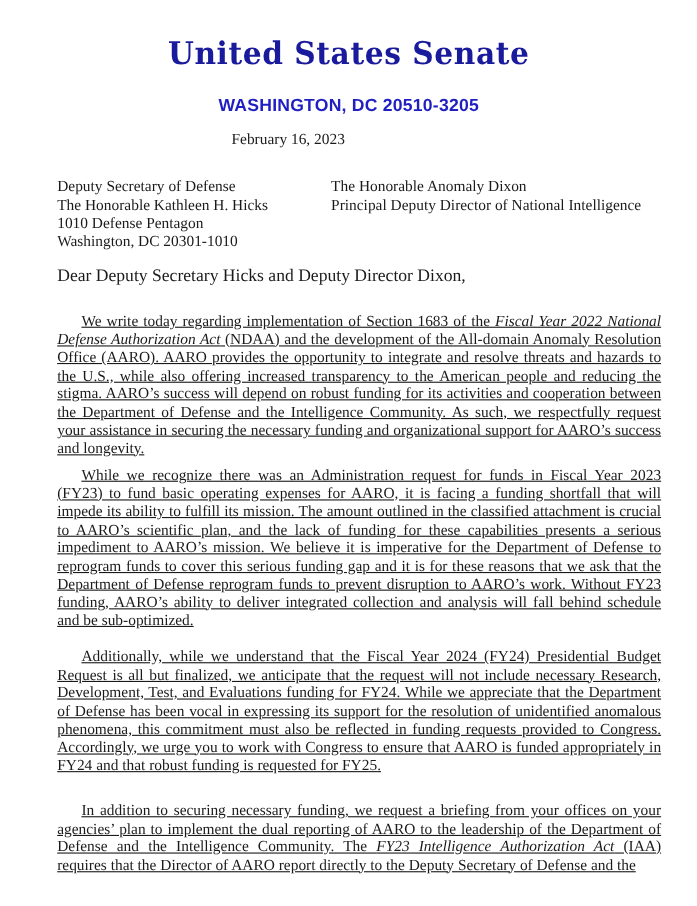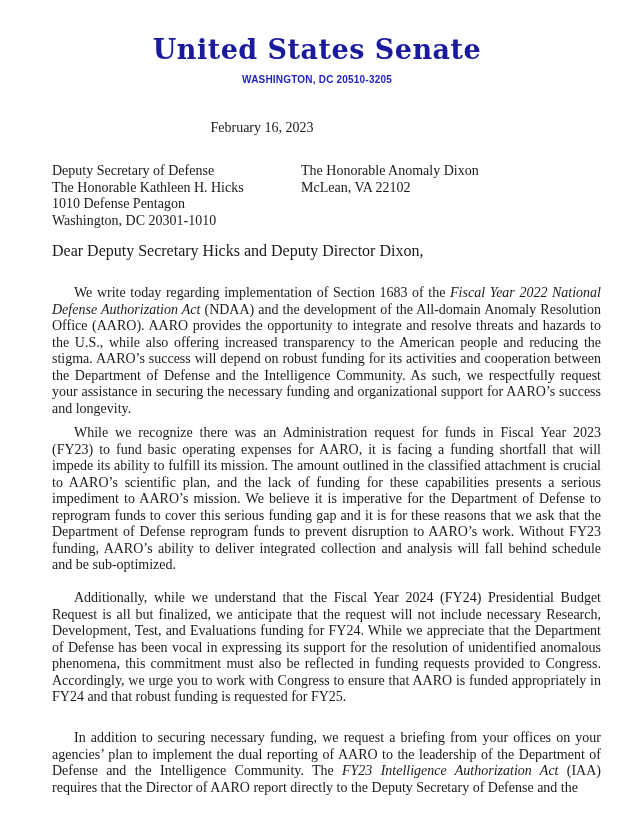--- a/index.html
+++ b/index.html
@@ -9,28 +9,28 @@
     color: #1a1a1a;
   }
   .letterhead { position: absolute; top: 34px; left: 0; width: 634px; text-align: center; }
   .senate-title {
     font-family: "DejaVu Serif", "Liberation Serif", serif;
     font-weight: bold; font-size: 27px; color: #1a1a9c; letter-spacing: 0.5px;
     line-height: 32px; transform: scaleY(1.05);
   }
   .senate-address {
     font-family: "Liberation Sans", "DejaVu Sans", sans-serif;
-    font-weight: bold; font-size: 10px; color: #1f1fc2; margin-top: 8px; letter-spacing: 0.2px;
+    font-weight: bold; font-size: 16px; color: #1f1fc2; margin-top: 22px; letter-spacing: 0.2px;
   }
   .date { position: absolute; top: 120px; left: 0; width: 524px; text-align: center; font-size: 14px; }
   .addr { position: absolute; top: 163px; font-size: 14px; line-height: 16.5px; }
   .addr.left { left: 52px; }
   .addr.right { left: 301px; }
   .salutation { position: absolute; top: 242px; left: 52px; font-size: 16px; }
-  .body-text { position: absolute; left: 52px; width: 549px; font-size: 14px; line-height: 16.5px; text-align: justify; }
+  .body-text { position: absolute; left: 52px; width: 549px; font-size: 14px; line-height: 16.5px; text-align: justify; text-decoration: underline; }
   .body-text p { margin: 0; text-indent: 22px; }
   .body-text i { font-style: italic; }
   #p1 { top: 285px; }
   #p2 { top: 425px; }
   #p3 { top: 590px; }
   #p4 { top: 730px; }
 </style>
 </head>
 <body>
 
@@ -43,21 +43,21 @@
 
 <div class="addr left">
   <div>Deputy Secretary of Defense</div>
   <div>The Honorable Kathleen H. Hicks</div>
   <div>1010 Defense Pentagon</div>
   <div>Washington, DC 20301-1010</div>
 </div>
 
 <div class="addr right">
   <div>The Honorable Anomaly Dixon</div>
-  <div>McLean, VA 22102</div>
+  <div>Principal Deputy Director of National Intelligence</div>
 </div>
 
 <div class="salutation">Dear Deputy Secretary Hicks and Deputy Director Dixon,</div>
 
 <div class="body-text" id="p1">
   <p><span>We write today regarding implementation of Section 1683 of the </span><i>Fiscal Year 2022 National Defense Authorization Act</i><span> (NDAA) and the development of the All-domain Anomaly Resolution Office (AARO). AARO provides the opportunity to integrate and resolve threats and hazards to the U.S., while also offering increased transparency to the American people and reducing the stigma. AARO’s success will depend on robust funding for its activities and cooperation between the Department of Defense and the Intelligence Community. As such, we respectfully request your assistance in securing the necessary funding and organizational support for AARO’s success and longevity.</span></p>
 </div>
 
 <div class="body-text" id="p2">
   <p>While we recognize there was an Administration request for funds in Fiscal Year 2023 (FY23) to fund basic operating expenses for AARO, it is facing a funding shortfall that will impede its ability to fulfill its mission. The amount outlined in the classified attachment is crucial to AARO’s scientific plan, and the lack of funding for these capabilities presents a serious impediment to AARO’s mission. We believe it is imperative for the Department of Defense to reprogram funds to cover this serious funding gap and it is for these reasons that we ask that the Department of Defense reprogram funds to prevent disruption to AARO’s work. Without FY23 funding, AARO’s ability to deliver integrated collection and analysis will fall behind schedule and be sub-optimized.</p>

